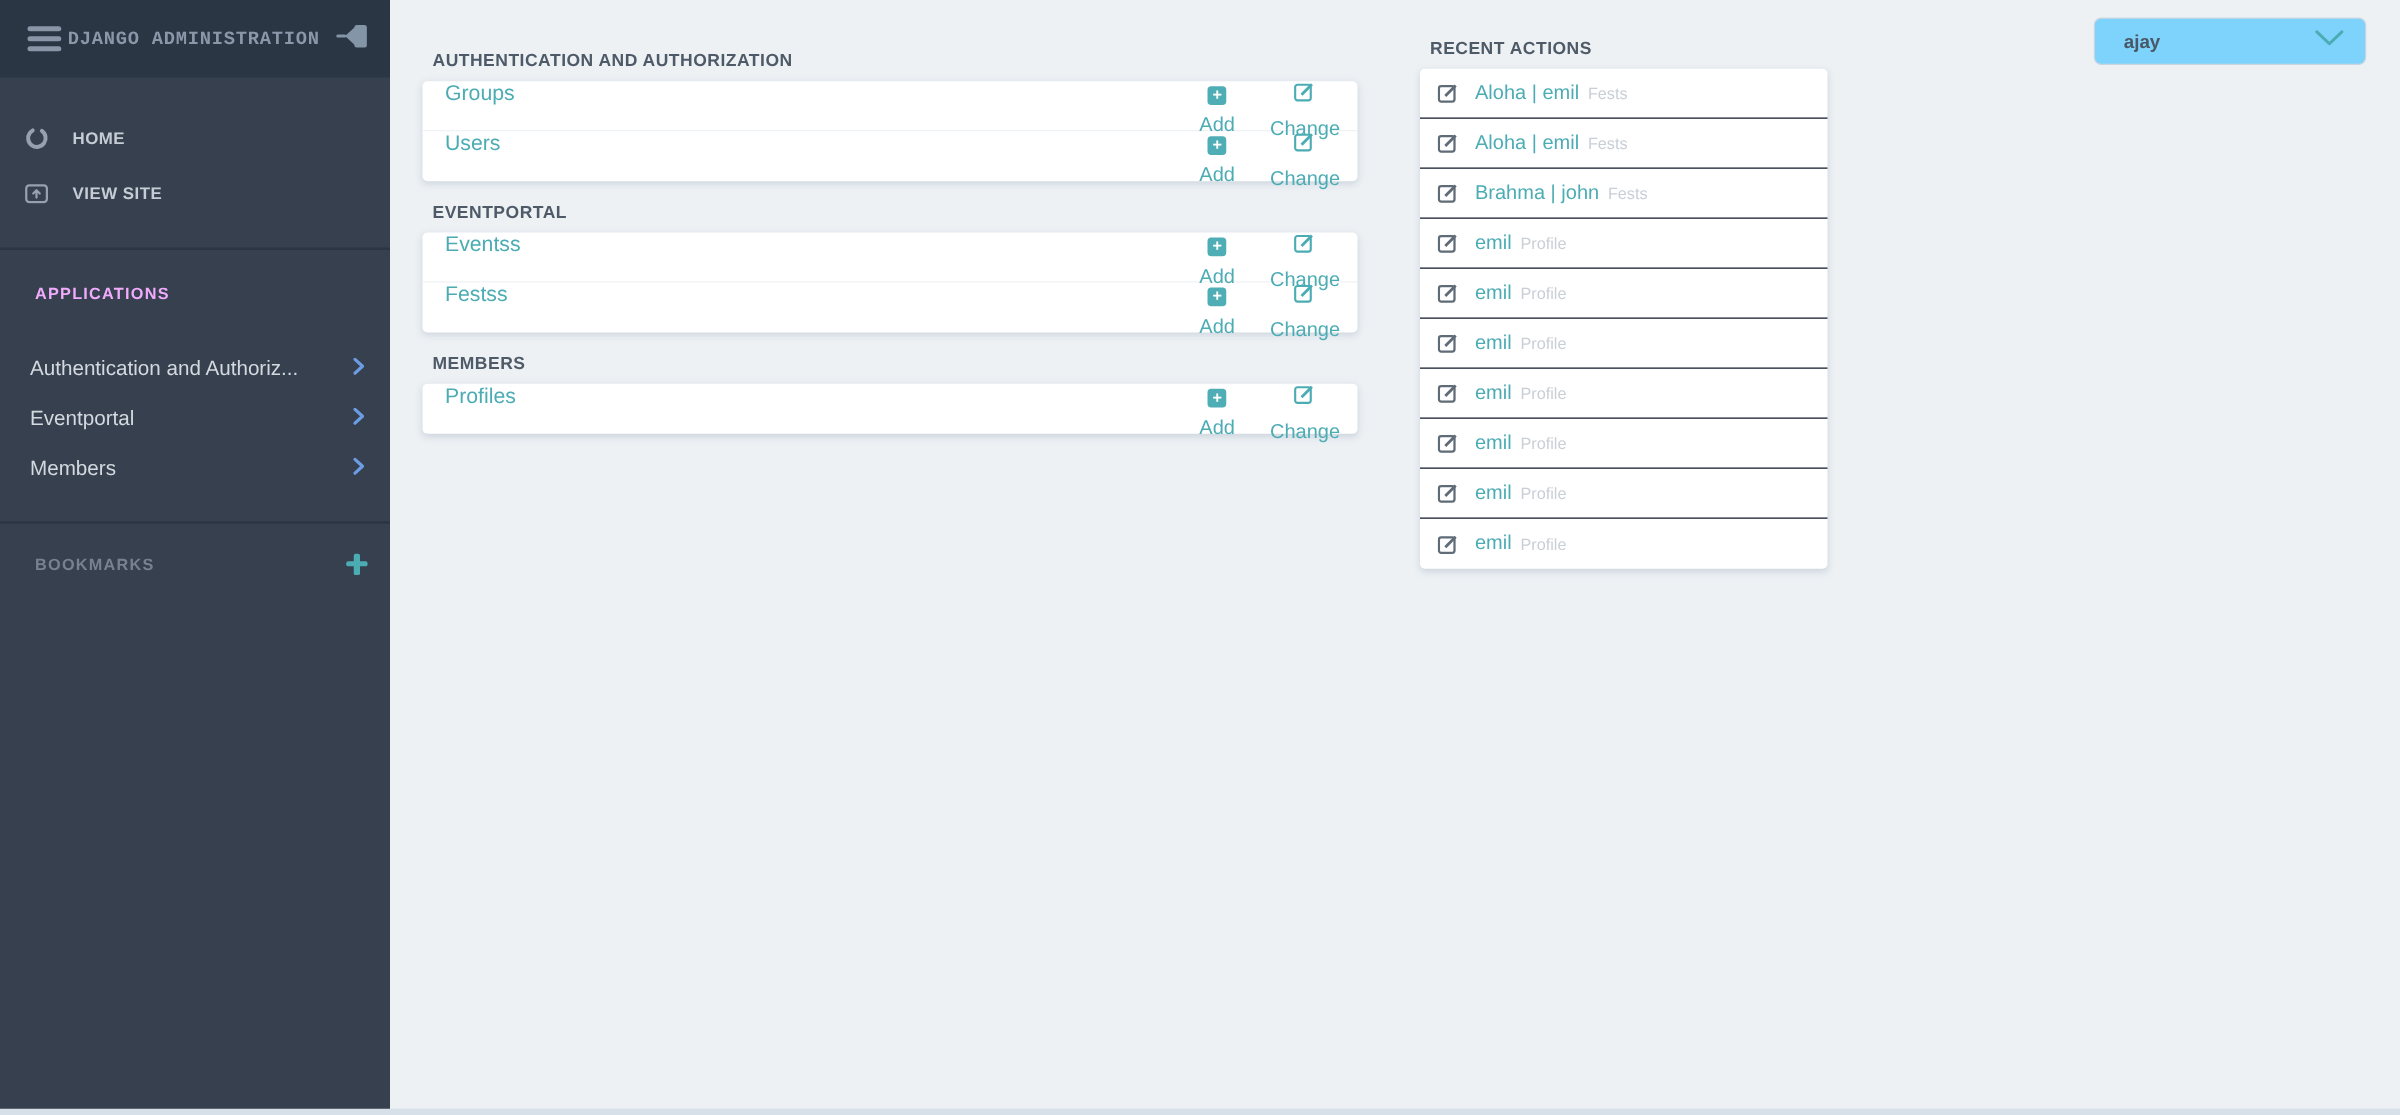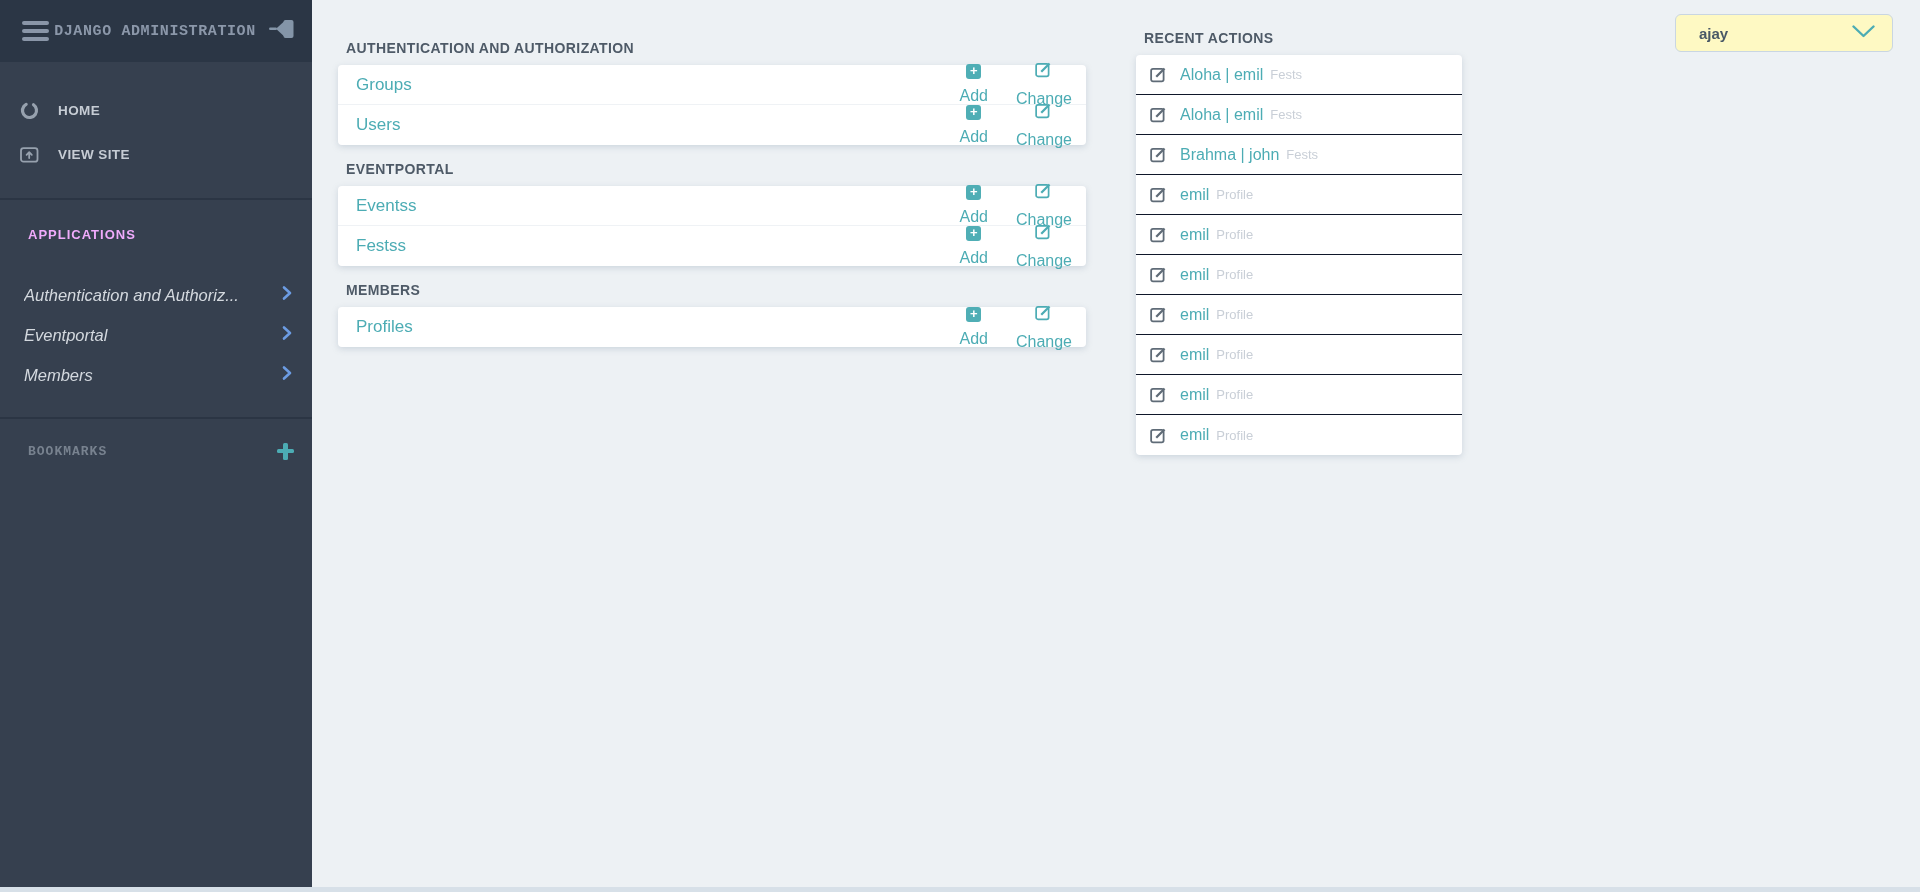--- a/index.html
+++ b/index.html
@@ -35,32 +35,32 @@
   }
   .nav-item .nav-ico { width:21px; margin-right:17px; display:flex; align-items:center; }
 
   .side-divider { border-top:2px solid #2B3544; margin-top:22px; }
 
   .side-label {
     margin-top:26px; padding:0 22px 0 28px; height:16px;
     color:#f0abfc; font-size:13px; font-weight:bold; letter-spacing:1px;
     display:flex; align-items:center;
   }
-  .app-list { margin-top:33px;font-style:italic; }
+  .app-list { margin-top:33px; }
   .app-item {
     height:40px; display:flex; align-items:center;
     padding:0 20px 0 24px; cursor:pointer;
   }
   .app-item-label {
     flex:1; color:#D4D9DF; font-size:16.5px; white-space:nowrap;
     overflow:hidden;
   }
   .bookmarks-row {
     margin-top:22px; padding:0 18px 0 28px; height:20px;
-    display:flex; align-items:center;font-family:Liberation Mono, monospace;
+    display:flex; align-items:center;
   }
   .bookmarks-label {
     flex:1; color:#78828F; font-size:13px; font-weight:bold; letter-spacing:1px;
   }
   .bm-plus { position:relative; width:17px; height:17px; cursor:pointer; }
   .bm-plus::before, .bm-plus::after {
     content:""; position:absolute; background:#4CACB4; border-radius:1.5px;
   }
   .bm-plus::before { left:0; top:6.2px; width:17px; height:4.6px; }
   .bm-plus::after  { left:6.2px; top:0; width:4.6px; height:17px; }
@@ -74,21 +74,21 @@
   .section-title {
     padding:8px 8px 8px 8px; height:33px;
     color:#4E5A67; font-size:14px; font-weight:bold; letter-spacing:0.4px;
   }
   .section { margin-bottom:8px; }
   .panel {
     background:#FFFFFF; border-radius:4px;
     box-shadow:0 2px 6px rgba(130,150,170,0.30);
   }
   .model-row {
-    height:40px; display:flex; align-items:center;
+    height:40px; display:flex; align-items:flex-start;
     padding:0 14px 0 18px; border-bottom:1px solid #EFF2F5;
   }
   .panel .model-row:last-child { border-bottom:none; }
   .model-link { color:#4CACB4; font-size:17px; text-decoration:none; cursor:pointer; }
   .row-actions { margin-left:auto; display:flex; align-items:center; gap:28px; }
   .action-btn {
     display:flex; align-items:center; gap:8px; cursor:pointer; text-decoration:none;flex-direction:column;
   }
   .action-label { color:#4CACB4; font-size:16px; }
   .add-icon {
@@ -103,21 +103,21 @@
     padding:0 10px 0 14px; border-bottom:1px solid #0f172a;
   }
   .panel .recent-row:last-child { border-bottom:none; }
   .recent-ico { margin-right:13px; display:flex; align-items:center; }
   .recent-object { color:#4CACB4; font-size:16px; text-decoration:none; cursor:pointer; white-space:nowrap; }
   .recent-type { color:#C9CFD7; font-size:13px; margin-left:7px; white-space:nowrap; }
 
   
   .user-dropdown {
     position:absolute; top:14px; right:27px; width:218px; height:38px;
-    background:#fef9c3; border:1px solid #C9D6E2; border-radius:6px;
+    background:#7dd3fc; border:1px solid #C9D6E2; border-radius:6px;
     display:flex; align-items:center; padding:0 17px 0 23px; cursor:pointer; z-index:3;
   }
   .user-name { flex:1; color:#495866; font-size:15px; font-weight:bold; }
 
   
   .bottom-strip {
     position:absolute; left:0; right:0; bottom:0; height:5px;
     background:#D7E0E8; z-index:10;
   }
 </style>

